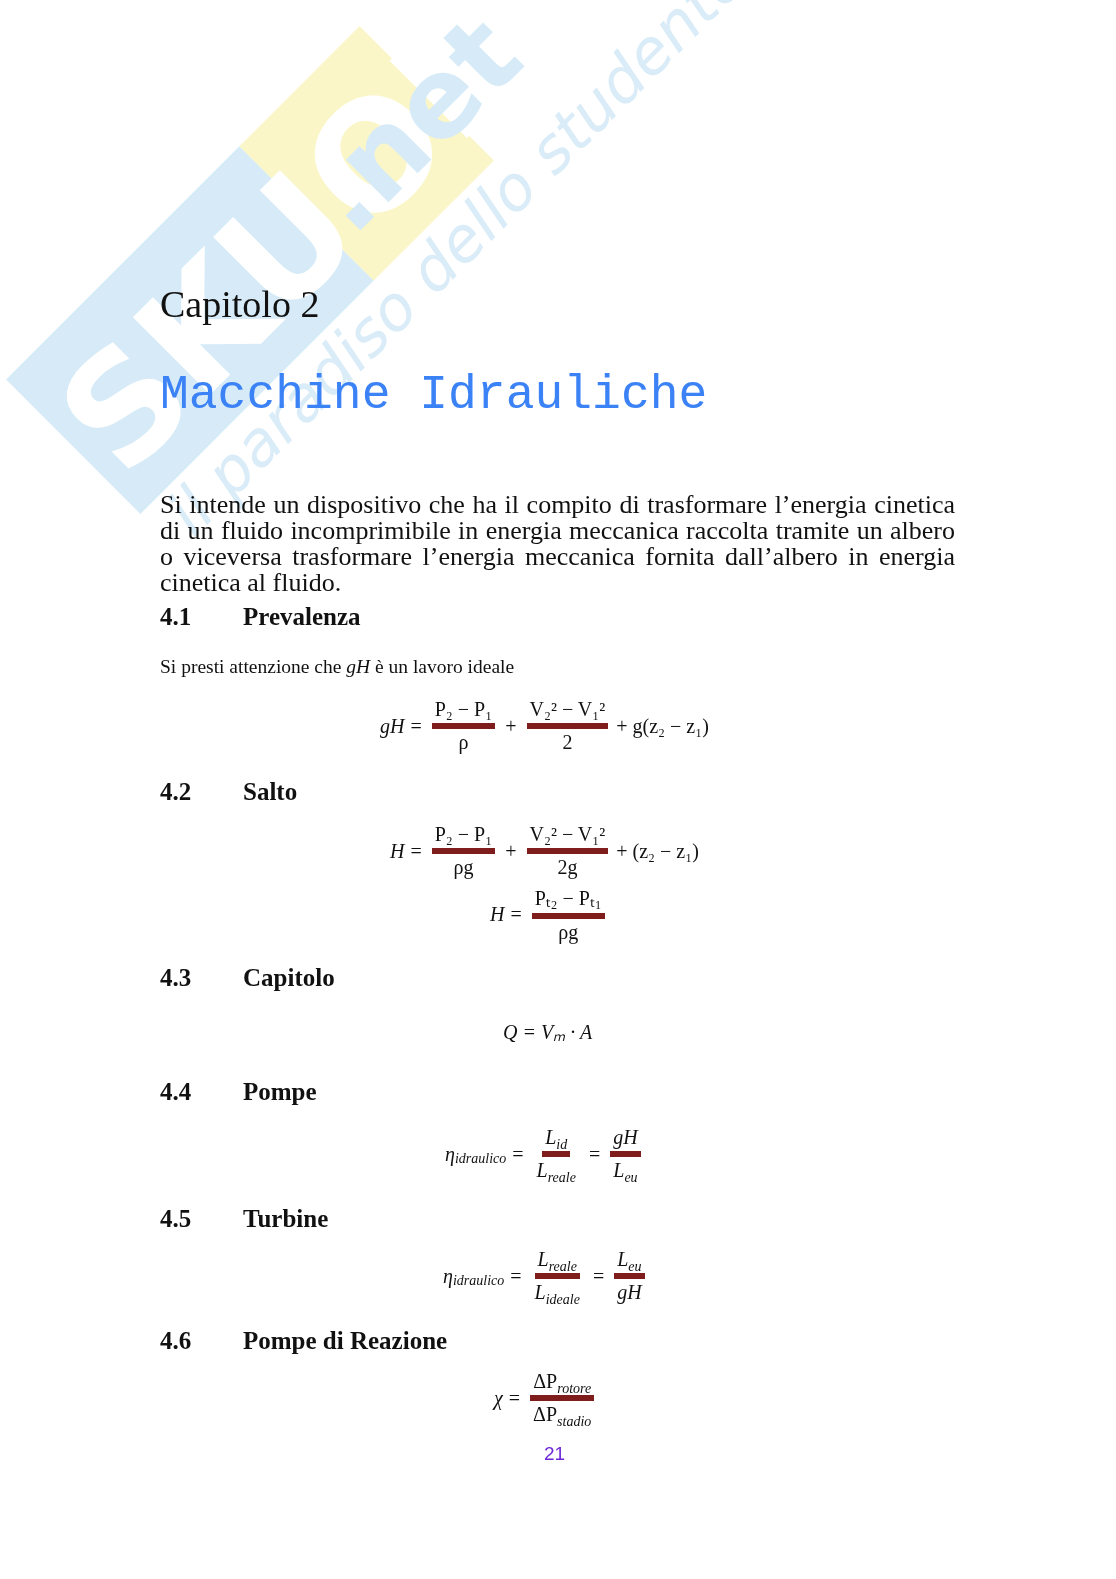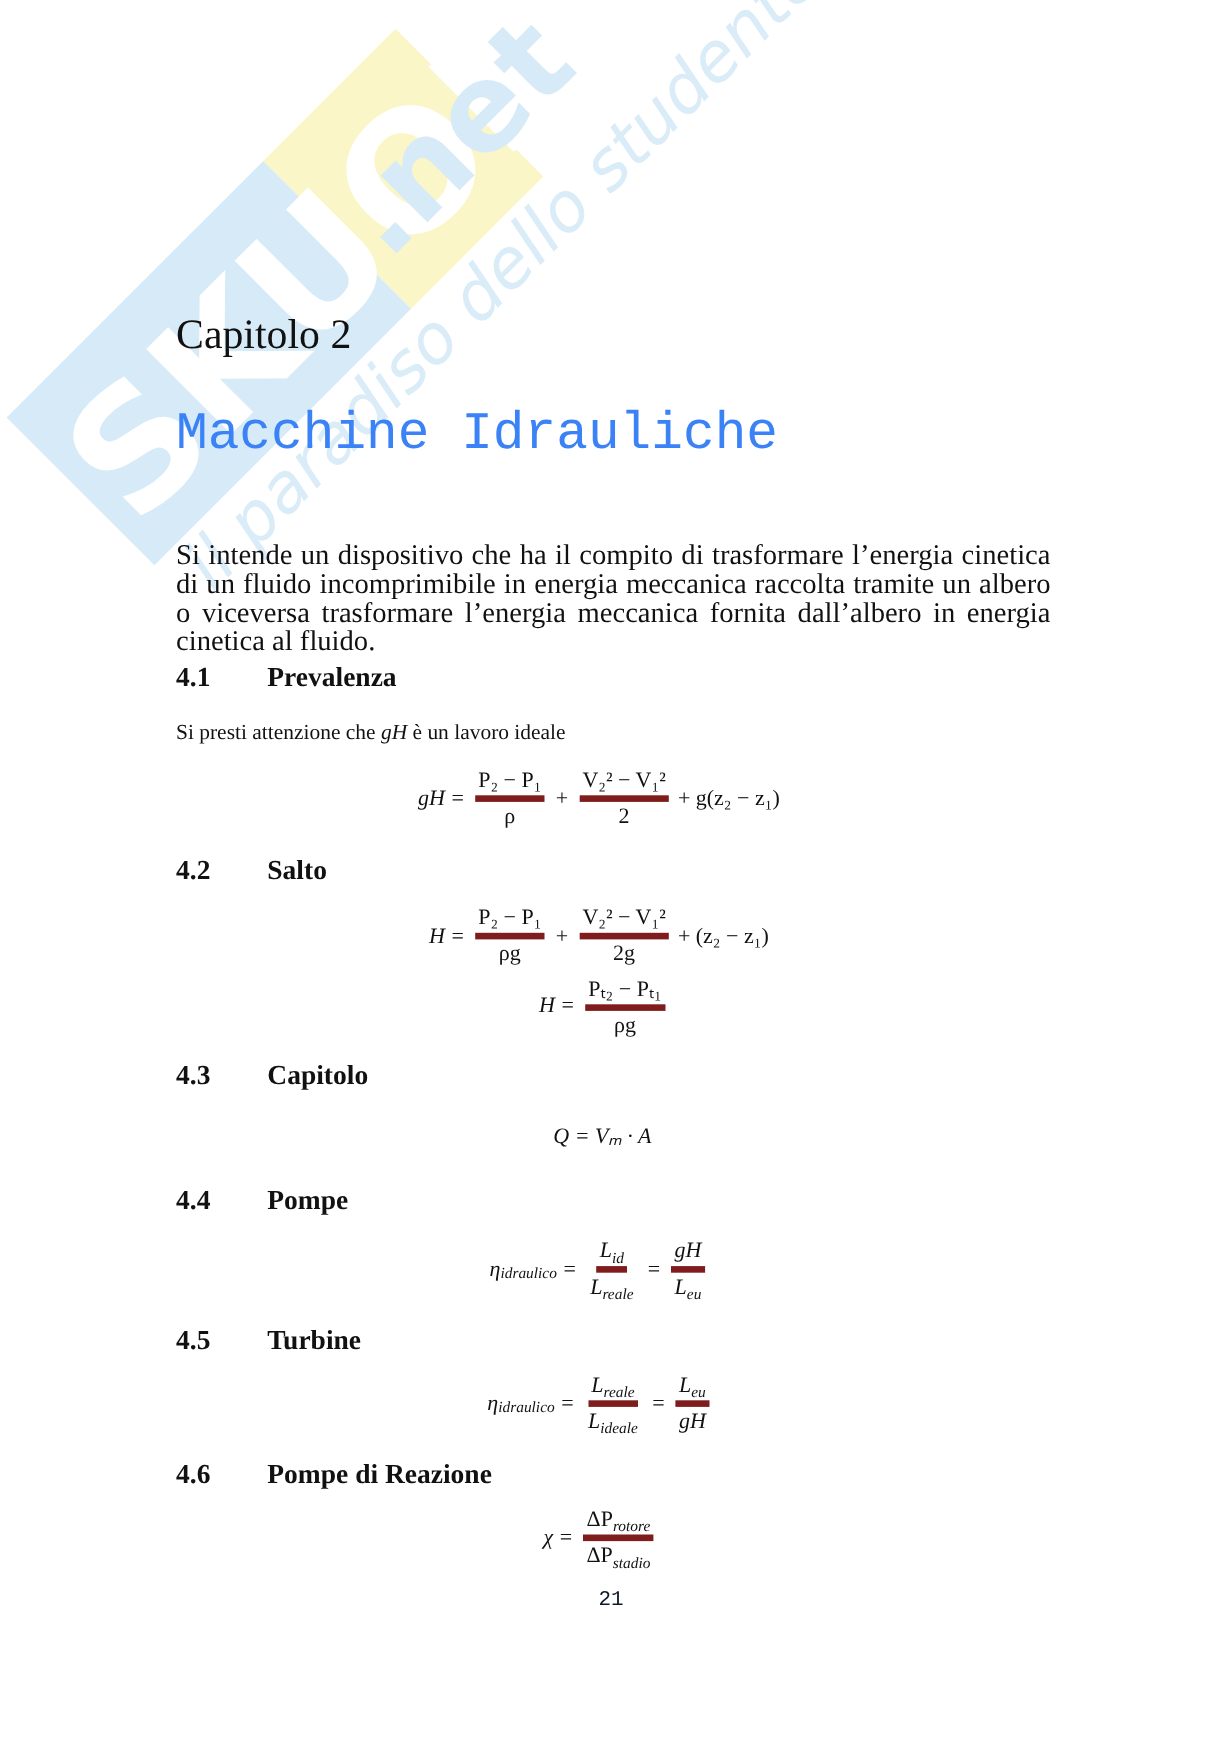--- a/index.html
+++ b/index.html
@@ -45,21 +45,21 @@
     white-space: nowrap;
   }
   .eq i { font-style: italic; }
   .frac { display: inline-flex; flex-direction: column; align-items: center; margin: 0 4px; vertical-align: middle; }
   .frac .n { padding: 0 3px 2px; border-bottom: 6px solid #7f1d1d; text-align: center; }
   .frac .d { padding: 2px 3px 0; text-align: center; }
   .op { margin: 0 6px; }
   .sub-it { font-style: italic; font-size: 14px; position: relative; top: 5px; }
   .page-number {
     position: absolute; left: 544px; top: 1443px;
-    font-family: Liberation Mono, monospace; font-size: 19px; color: #0f172a;
+    font-family: Liberation Sans, sans-serif; font-size: 19px; color: #6d28d9;
   }
 </style>
 </head>
 <body>
 
 <svg class="watermark" viewBox="0 0 1116 1579" xmlns="http://www.w3.org/2000/svg">
   <g transform="translate(250,270) rotate(-45)">
     <rect x="-250" y="-95" width="330" height="190" fill="#d6ebf7"></rect>
     <rect x="80" y="-95" width="170" height="190" fill="#fbf6c8"></rect>
     <text x="-238" y="60" font-family="DejaVu Sans, sans-serif" font-weight="bold" font-size="150" fill="#ffffff">SKUOLA</text>

